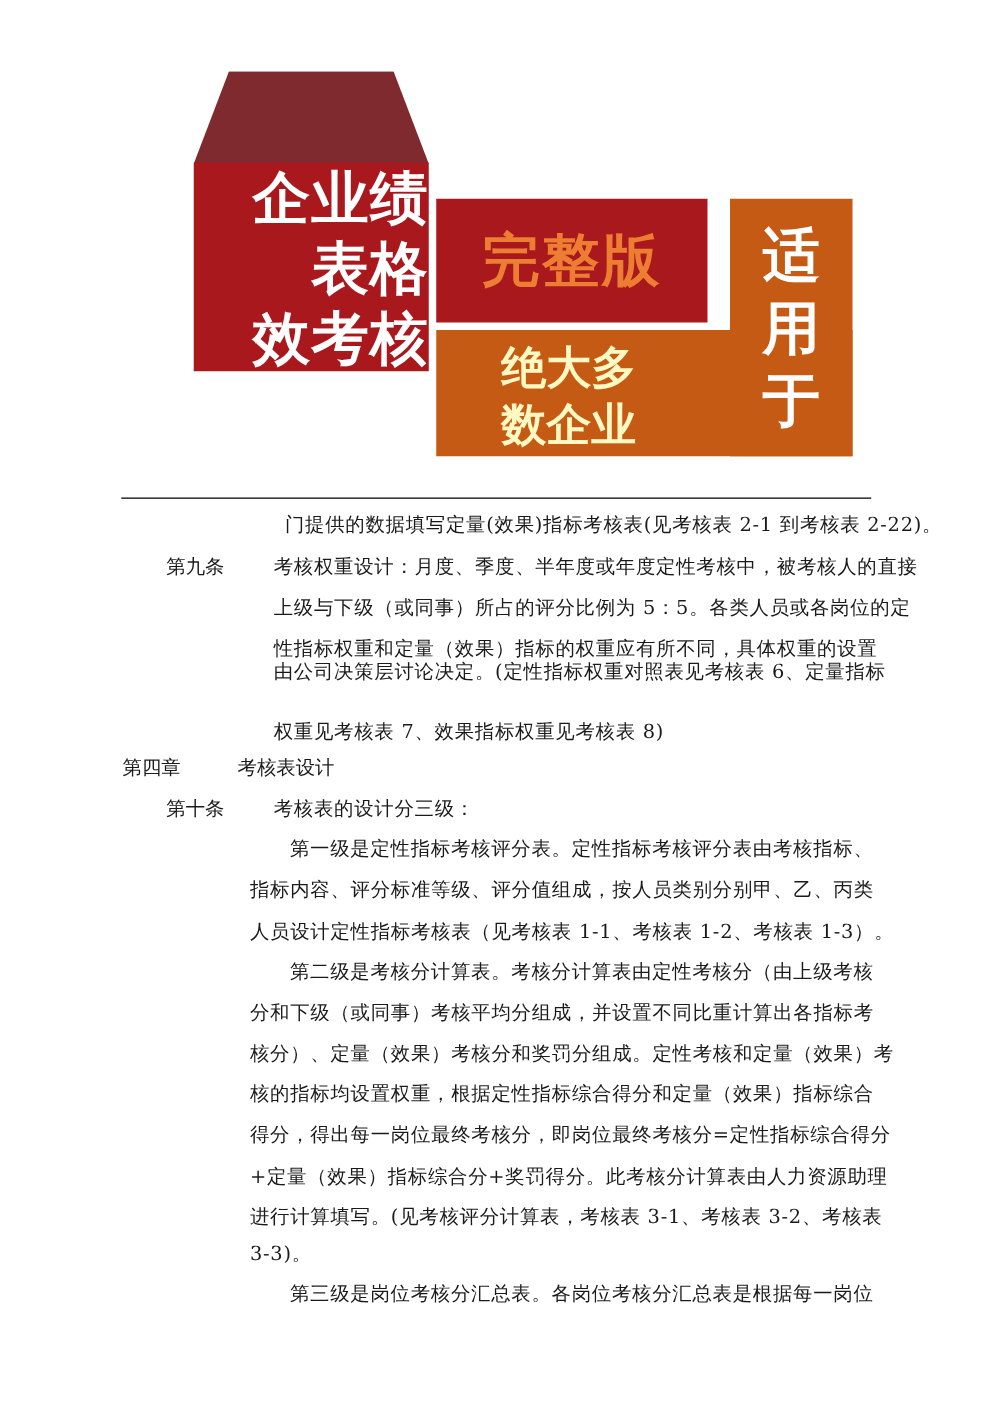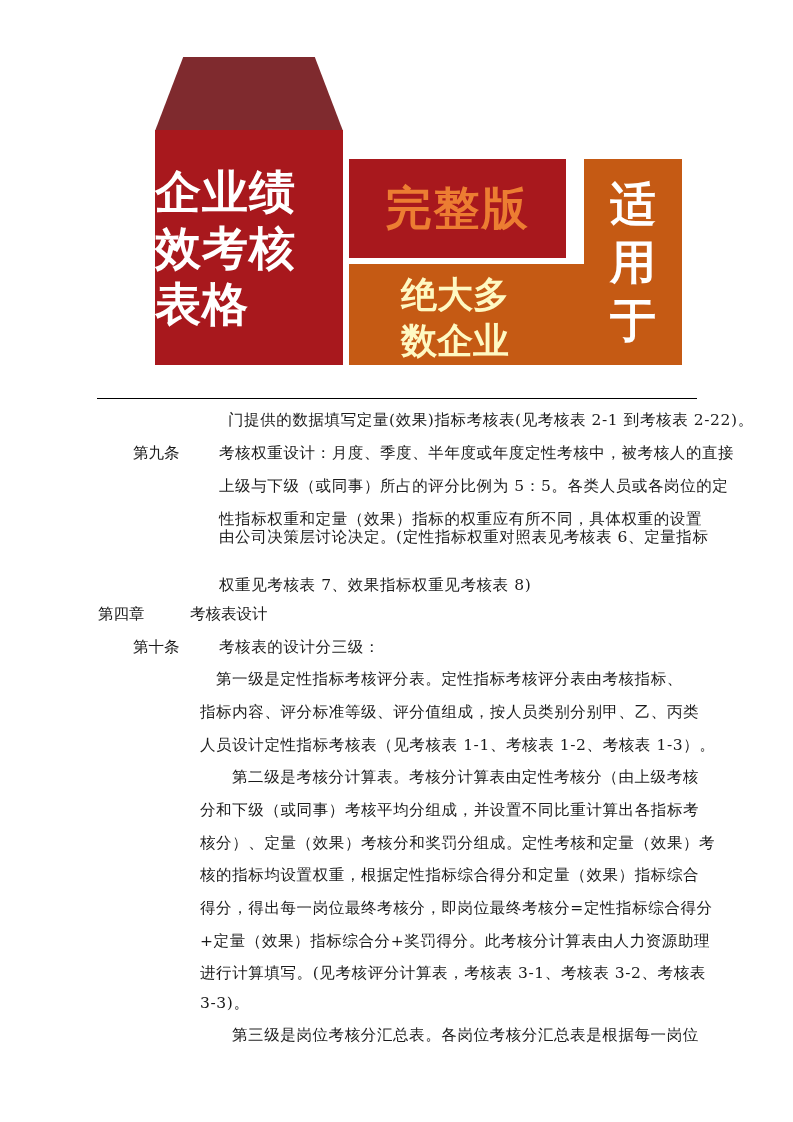--- a/index.html
+++ b/index.html
@@ -20,23 +20,23 @@
   .roof {
     position: absolute;
     left: 155px; top: 57px;
     width: 188px; height: 74px;
     background: #7f2a2e;
     clip-path: polygon(15% 0, 85% 0, 100% 100%, 0 100%);
   }
   .block-main {
     position: absolute;
     left: 155px; top: 130px;
-    width: 188px; height: 235px;
+    width: 188px; height: 167px;
     background: #a8181d;
-    display: flex; flex-direction: column; justify-content: center; align-items: flex-start;
+    display: flex; flex-direction: column; justify-content: center; align-items: flex-end;
   }
   .block-main .line {
     color: #ffffff;
     font-family: "DejaVu Sans", sans-serif;
     font-weight: bold;
     font-size: 46px;
     line-height: 56px;
     letter-spacing: 1px;
   }
   .block-version {
@@ -100,22 +100,22 @@
   .label { position: absolute; font-size: 15.5px; line-height: 30px; white-space: nowrap; }
 </style>
 </head>
 <body>
 
 <div class="banner">
   <div class="roof"></div>
 
   <div class="block-main">
     <div class="line">企业绩</div>
+    <div class="line">表格</div>
     <div class="line">效考核</div>
-    <div class="line">表格</div>
   </div>
 
   <div class="block-version">
     <span>完整版</span>
   </div>
 
   <div class="block-most">
     <div class="text">
       <div>绝大多</div>
       <div>数企业</div>
@@ -142,21 +142,21 @@
   <div class="para" style="left:219px; top:570px;">权重见考核表 7、效果指标权重见考核表 8)</div>
 </div>
 
 <div class="label" style="left:98px; top:599px;">第四章</div>
 <div class="label" style="left:190px; top:599px;">考核表设计</div>
 
 <div class="label" style="left:133px; top:632px;">第十条</div>
 <div class="para" style="left:219px; top:632px;">考核表的设计分三级：</div>
 
 <div>
-  <div class="para" style="left:216px; top:664px;text-align:center;">第一级是定性指标考核评分表。定性指标考核评分表由考核指标、</div>
+  <div class="para" style="left:232px; top:664px;text-align:center;">第一级是定性指标考核评分表。定性指标考核评分表由考核指标、</div>
   <div class="para" style="left:200px; top:697px;">指标内容、评分标准等级、评分值组成，按人员类别分别甲、乙、丙类</div>
   <div class="para" style="left:200px; top:730px;">人员设计定性指标考核表（见考核表 1-1、考核表 1-2、考核表 1-3）。</div>
 </div>
 
 <div>
   <div class="para" style="left:232px; top:762px;">第二级是考核分计算表。考核分计算表由定性考核分（由上级考核</div>
   <div class="para" style="left:200px; top:795px;">分和下级（或同事）考核平均分组成，并设置不同比重计算出各指标考</div>
   <div class="para" style="left:200px; top:828px;">核分）、定量（效果）考核分和奖罚分组成。定性考核和定量（效果）考</div>
   <div class="para" style="left:200px; top:860px;">核的指标均设置权重，根据定性指标综合得分和定量（效果）指标综合</div>
   <div class="para" style="left:200px; top:893px;">得分，得出每一岗位最终考核分，即岗位最终考核分=定性指标综合得分</div>

